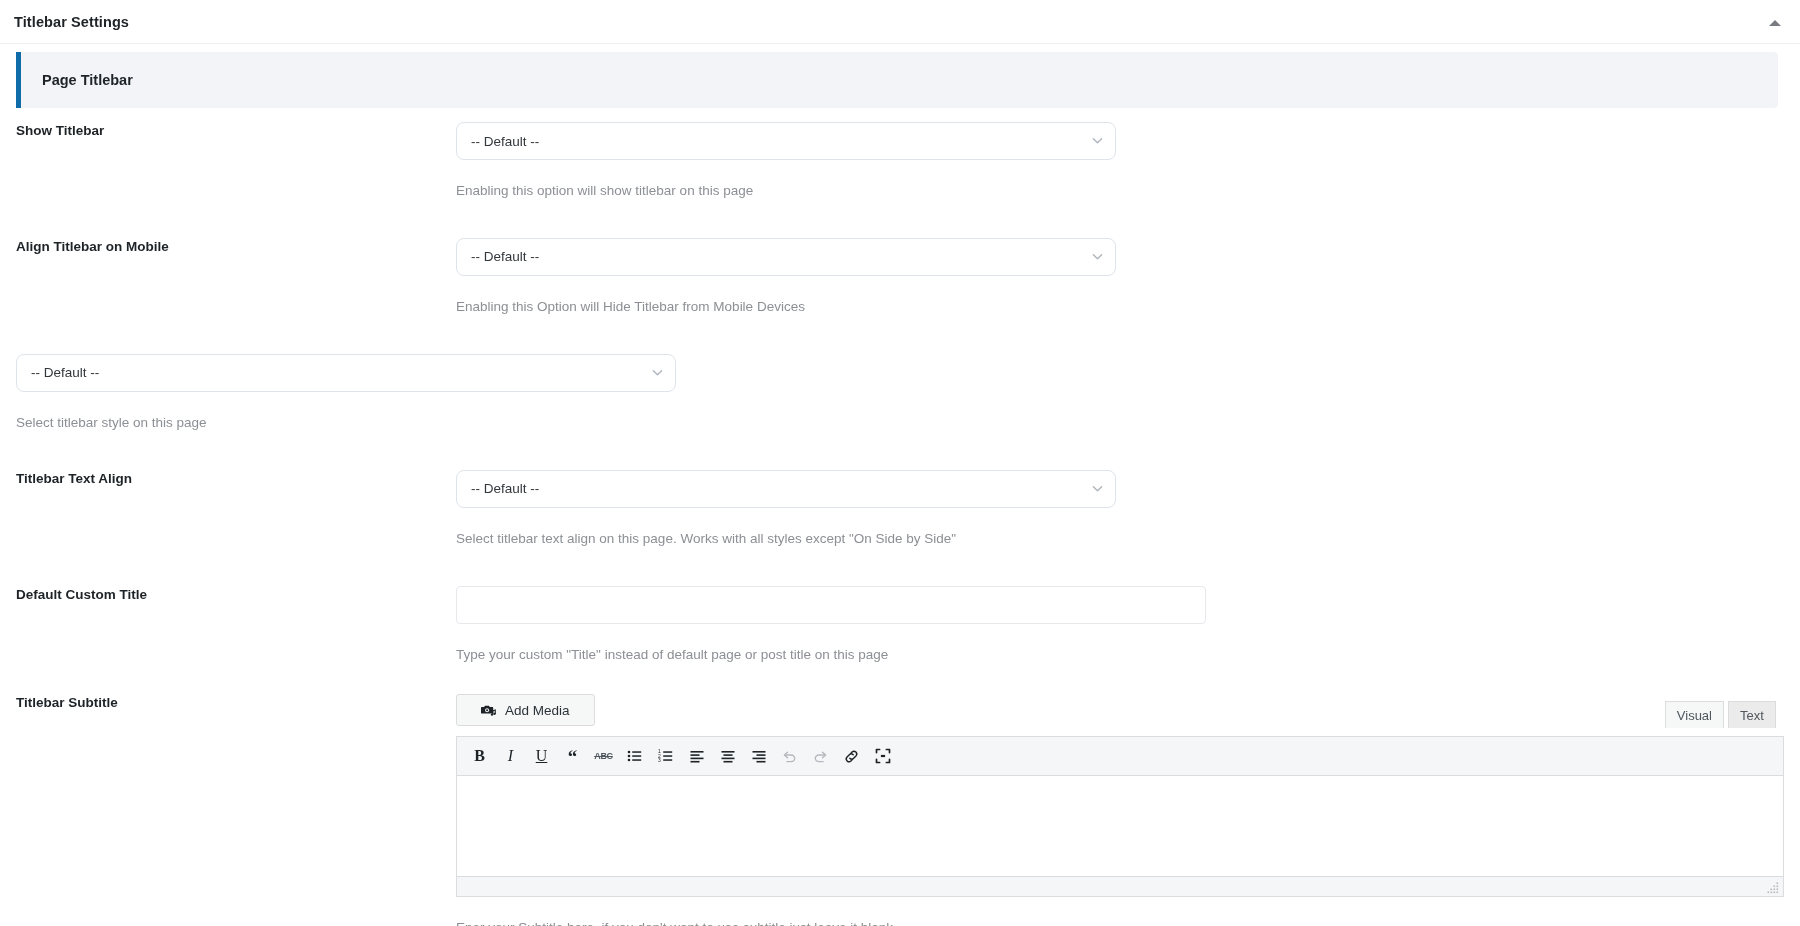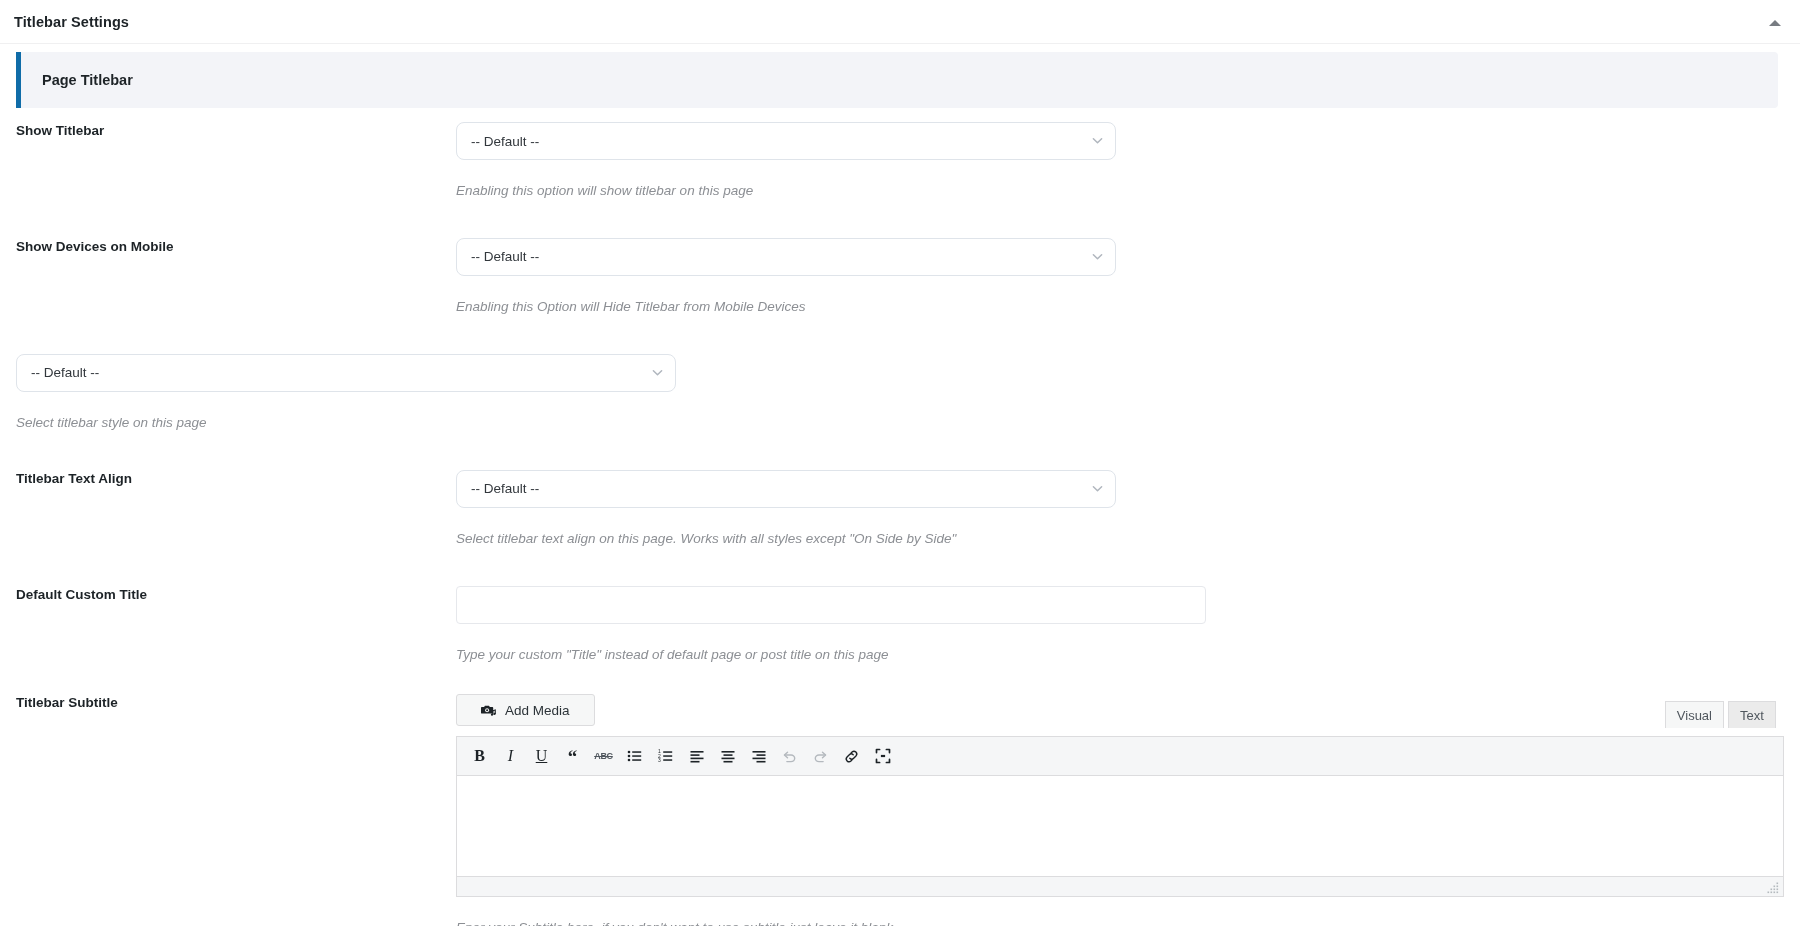--- a/index.html
+++ b/index.html
@@ -77,21 +77,20 @@
     flex: 0 0 440px;
     font-size: 13.5px;
     font-weight: 700;
     color: #1d2327;
     line-height: 1.3;
   }
   .field-control { flex: 1 1 auto; }
 
   .help-text {
     font-size: 13.5px;
-    font-style: italic;
     color: #8c8f94;
     line-height: 1.4;
   }
 
   
   .select-wrap {
     position: relative;
     width: 660px;
   }
   select.ui-select {
@@ -261,21 +260,21 @@
           </span>
         </div>
         <div class="stack-gap-1"></div>
         <div class="help-text">Enabling this option will show titlebar on this page</div>
       </div>
     </div>
 
     <div class="stack-gap-2"></div>
 
     <div class="field-row">
-      <div class="field-label">Show Devices on Mobile</div>
+      <div class="field-label">Align Titlebar on Mobile</div>
       <div class="field-control">
         <div class="select-wrap">
           <select class="ui-select">
             <option>-- Default --</option>
           </select>
           <span class="chevron-down">
             <svg width="11" height="11" viewBox="0 0 12 12">
                 <path d="M1.5 4L6 8.5L10.5 4" fill="none" stroke="#b0b6be" stroke-width="1.6" stroke-linecap="round" stroke-linejoin="round"></path>
               </svg>
           </span>

